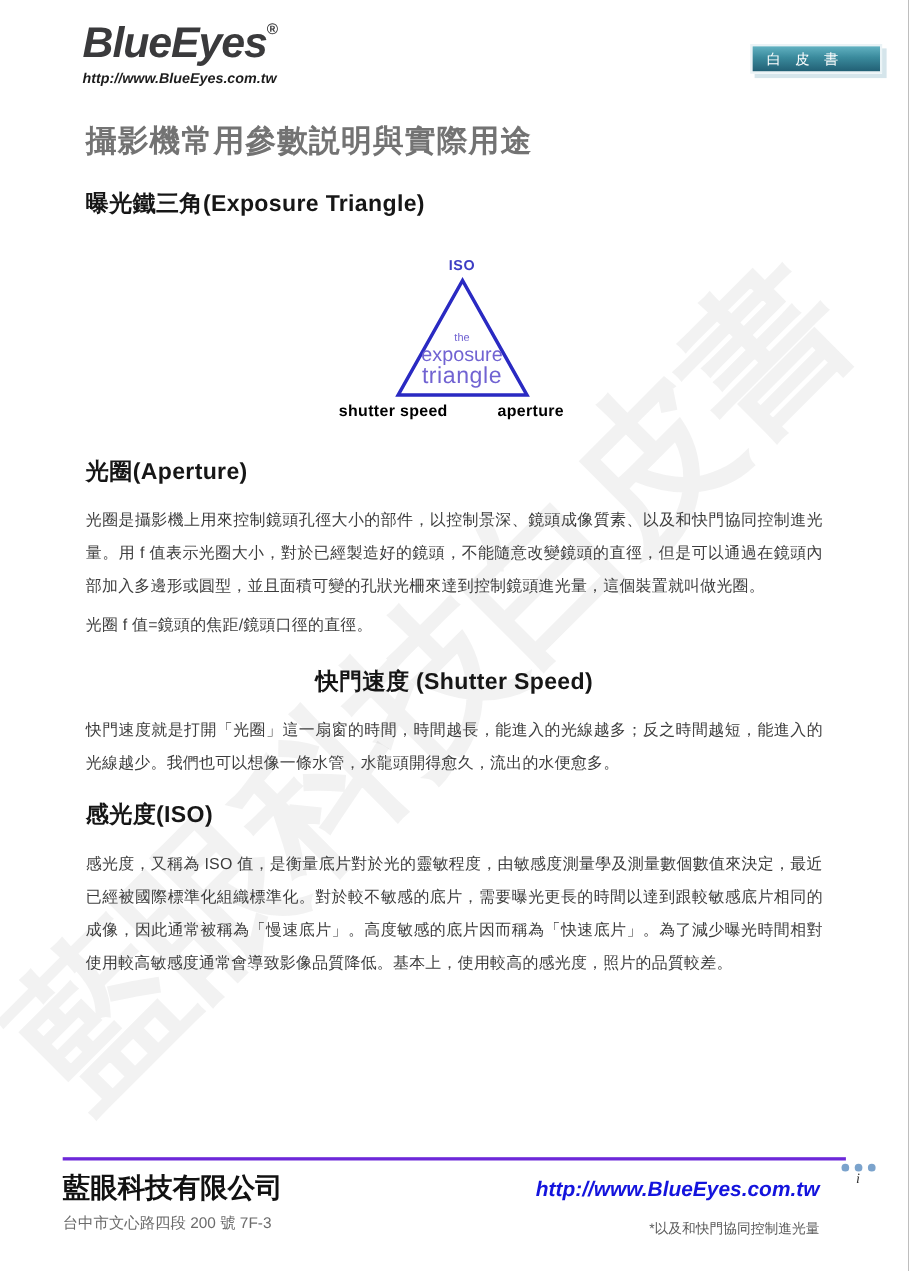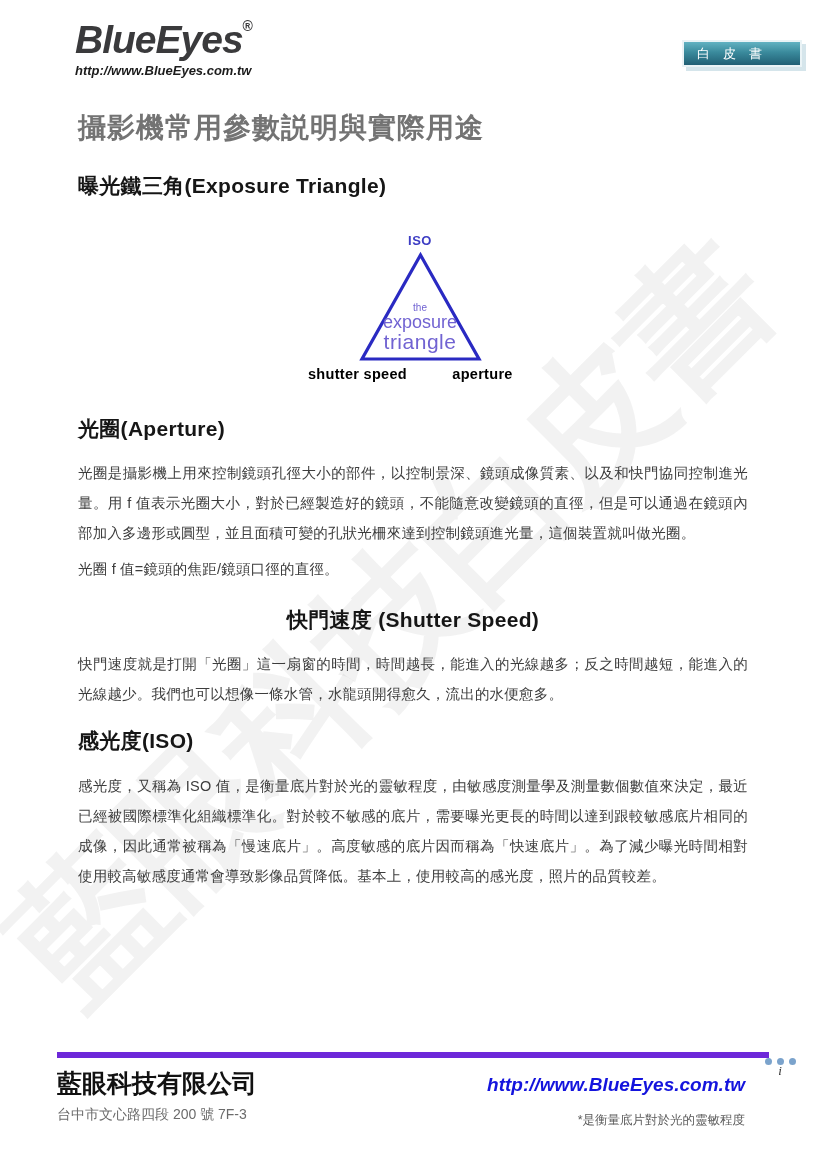--- a/index.html
+++ b/index.html
@@ -72,21 +72,21 @@
   .inner .l3 { font-size:21px; letter-spacing:0.5px; }
   .diagram .vertex-label {
     position:absolute; top:133px; white-space:nowrap;
     font-size:14.5px; color:#000000; font-weight:bold; letter-spacing:0.3px;
   }
   .vertex-label.left  { left:0;     transform:translateX(-50%); }
   .vertex-label.right { left:125px; transform:translateX(-50%); }
   
   .footer {
     position:absolute; left:57px; right:57px; top:1052px; z-index:1;
-    border-top:6px solid #6d28d9; padding-top:8px;
+    border-top:3px solid #6d28d9; padding-top:8px;
     display:flex; justify-content:space-between;
   }
   .f-company { font-size:25px; font-weight:bold; color:#111; line-height:1.25; margin-top:2px; }
   .f-address { font-size:14px; color:#6b6b6b; margin-top:7px; }
   .f-telfax  { font-size:14px; color:#555; margin-top:5px; font-weight:bold; }
   .f-telfax .num { color:#ee1111; }
   .f-telfax .gap { display:inline-block; width:22px; }
   .f-right { text-align:right; padding-right:24px; }
   .f-url {
     font-size:19px; font-weight:bold; font-style:italic;
@@ -149,21 +149,21 @@
 
   </div>
 
   <div class="footer">
     <div class="f-left">
       <div class="f-company">藍眼科技有限公司</div>
       <div class="f-address">台中市文心路四段 200 號 7F-3</div>
     </div>
     <div class="f-right">
       <a href="#" class="f-url">http://www.BlueEyes.com.tw</a>
-      <div class="f-note">*是衡量底片對於光的靈敏程度</div>
+      <div class="f-note">*以及和快門協同控制進光量</div>
     </div>
   </div>
 
   <div class="page-marker">
     <div class="dots">
       <span class="dot"></span>
         <span class="dot"></span>
         <span class="dot"></span>
     </div>
     <div class="pno">i</div>

